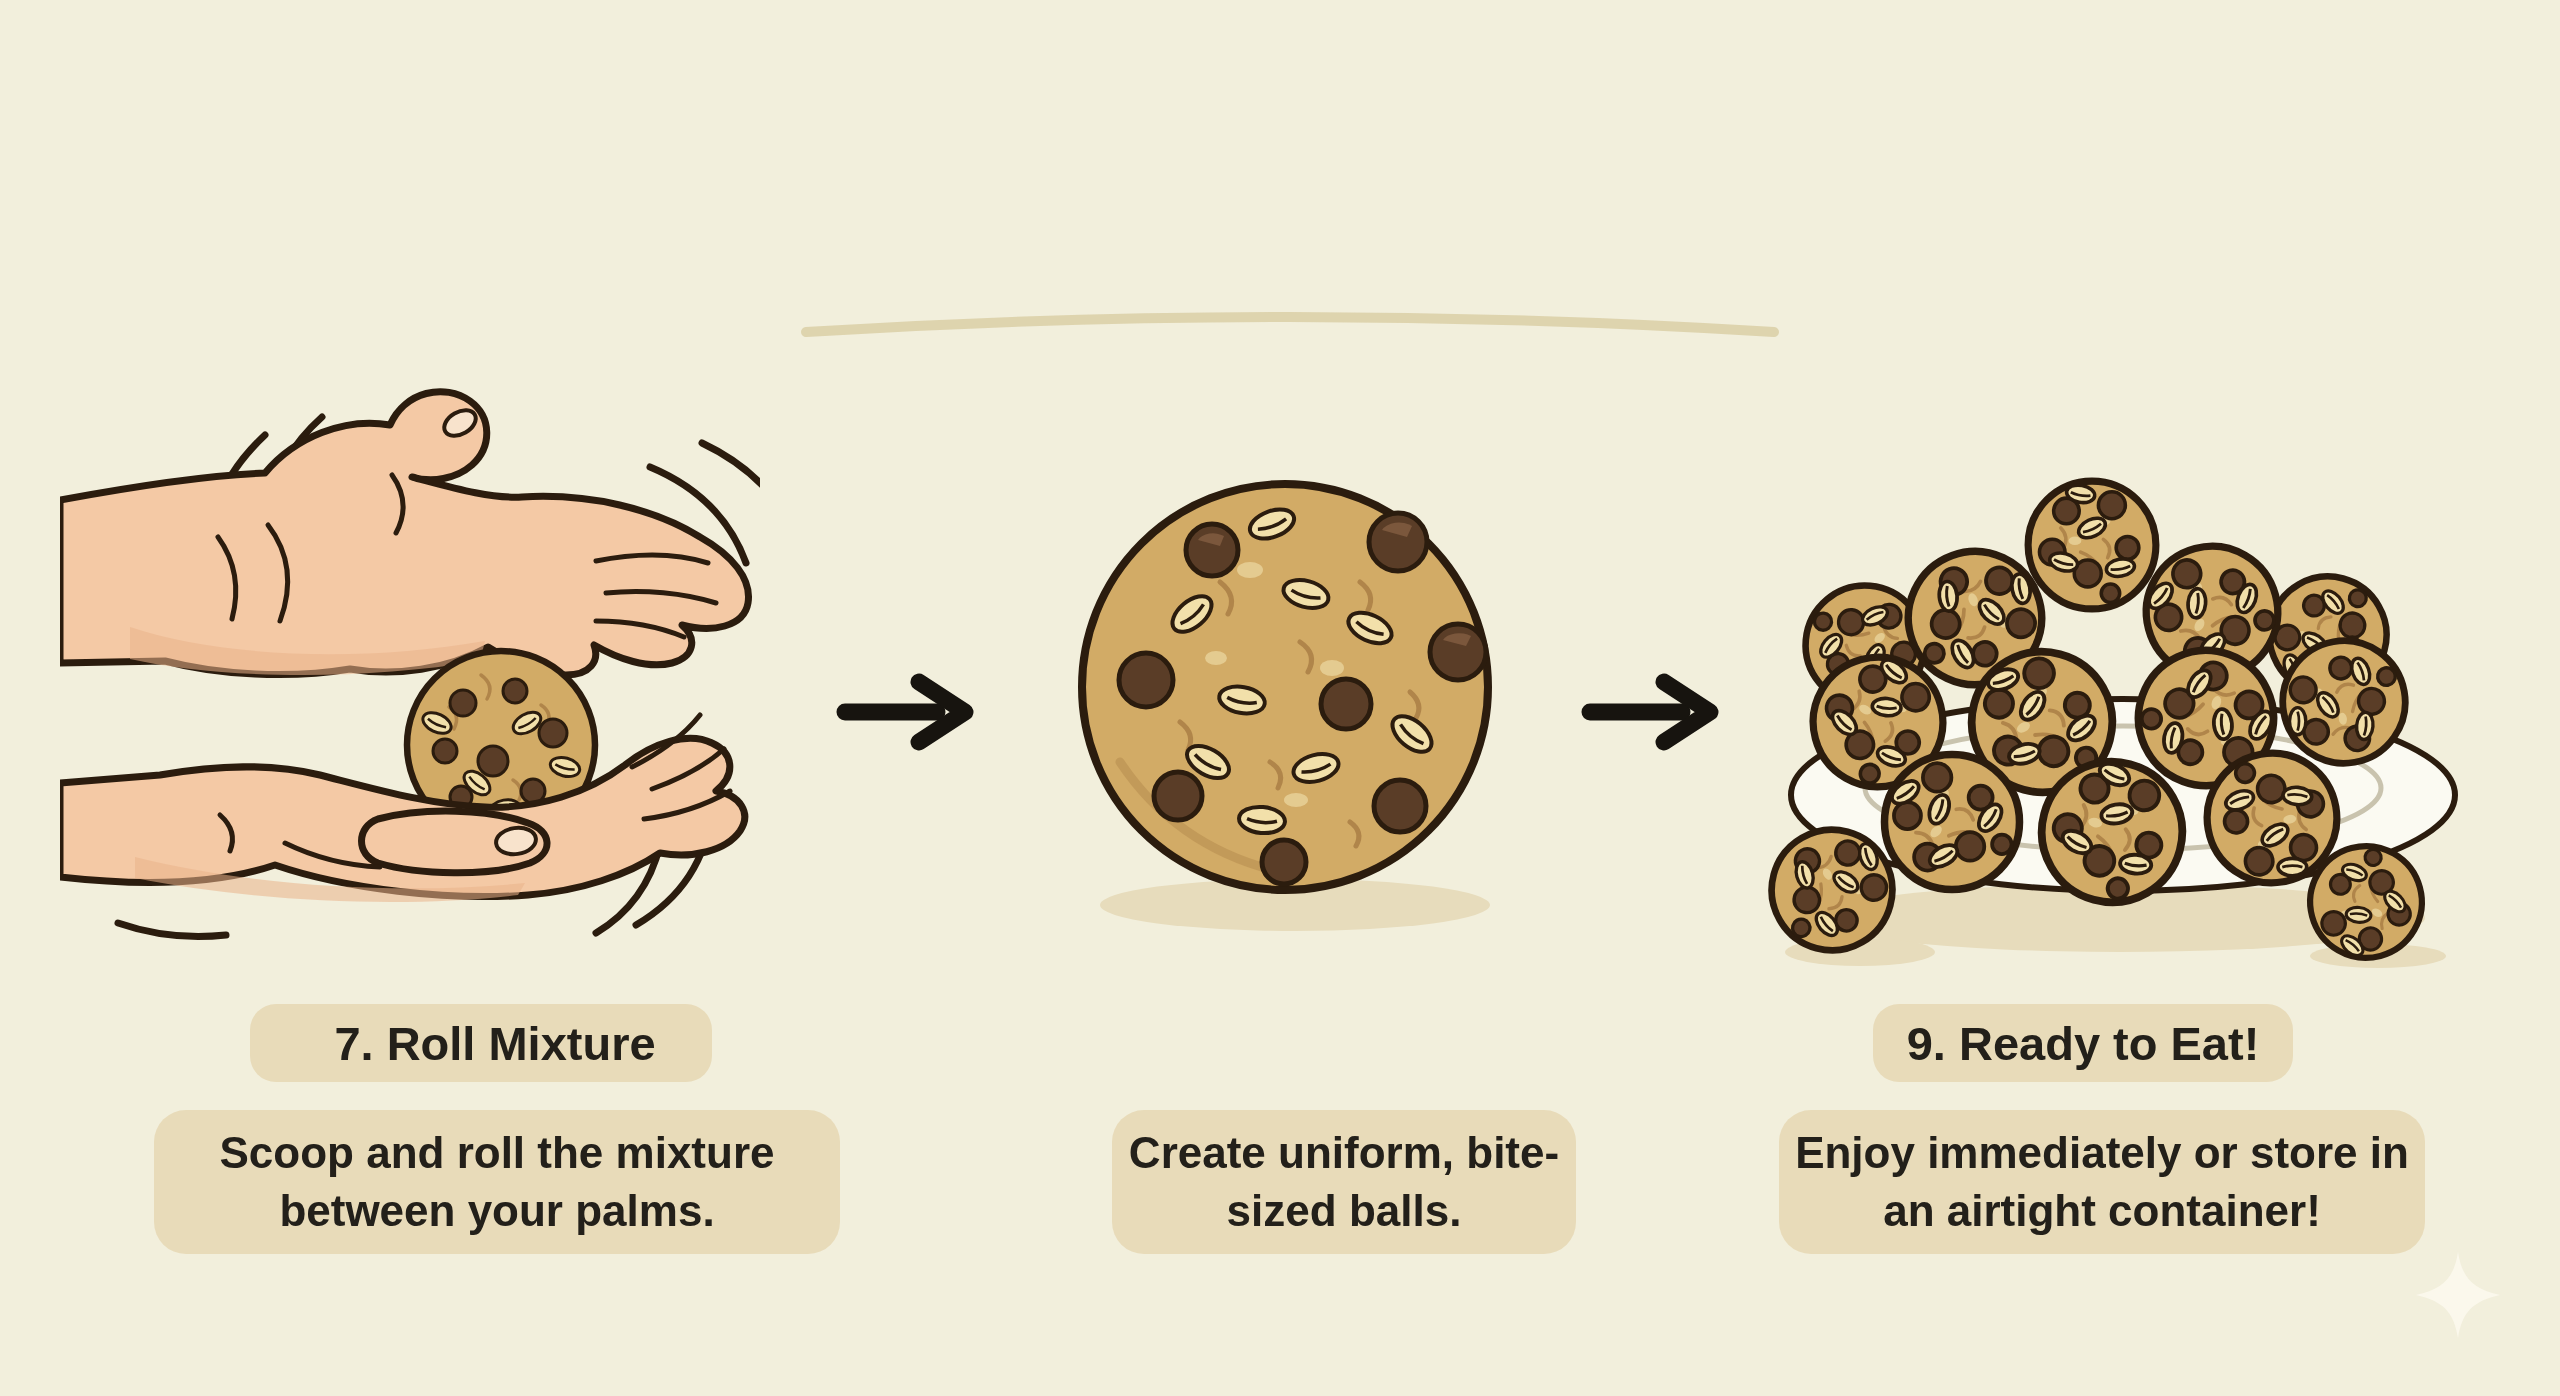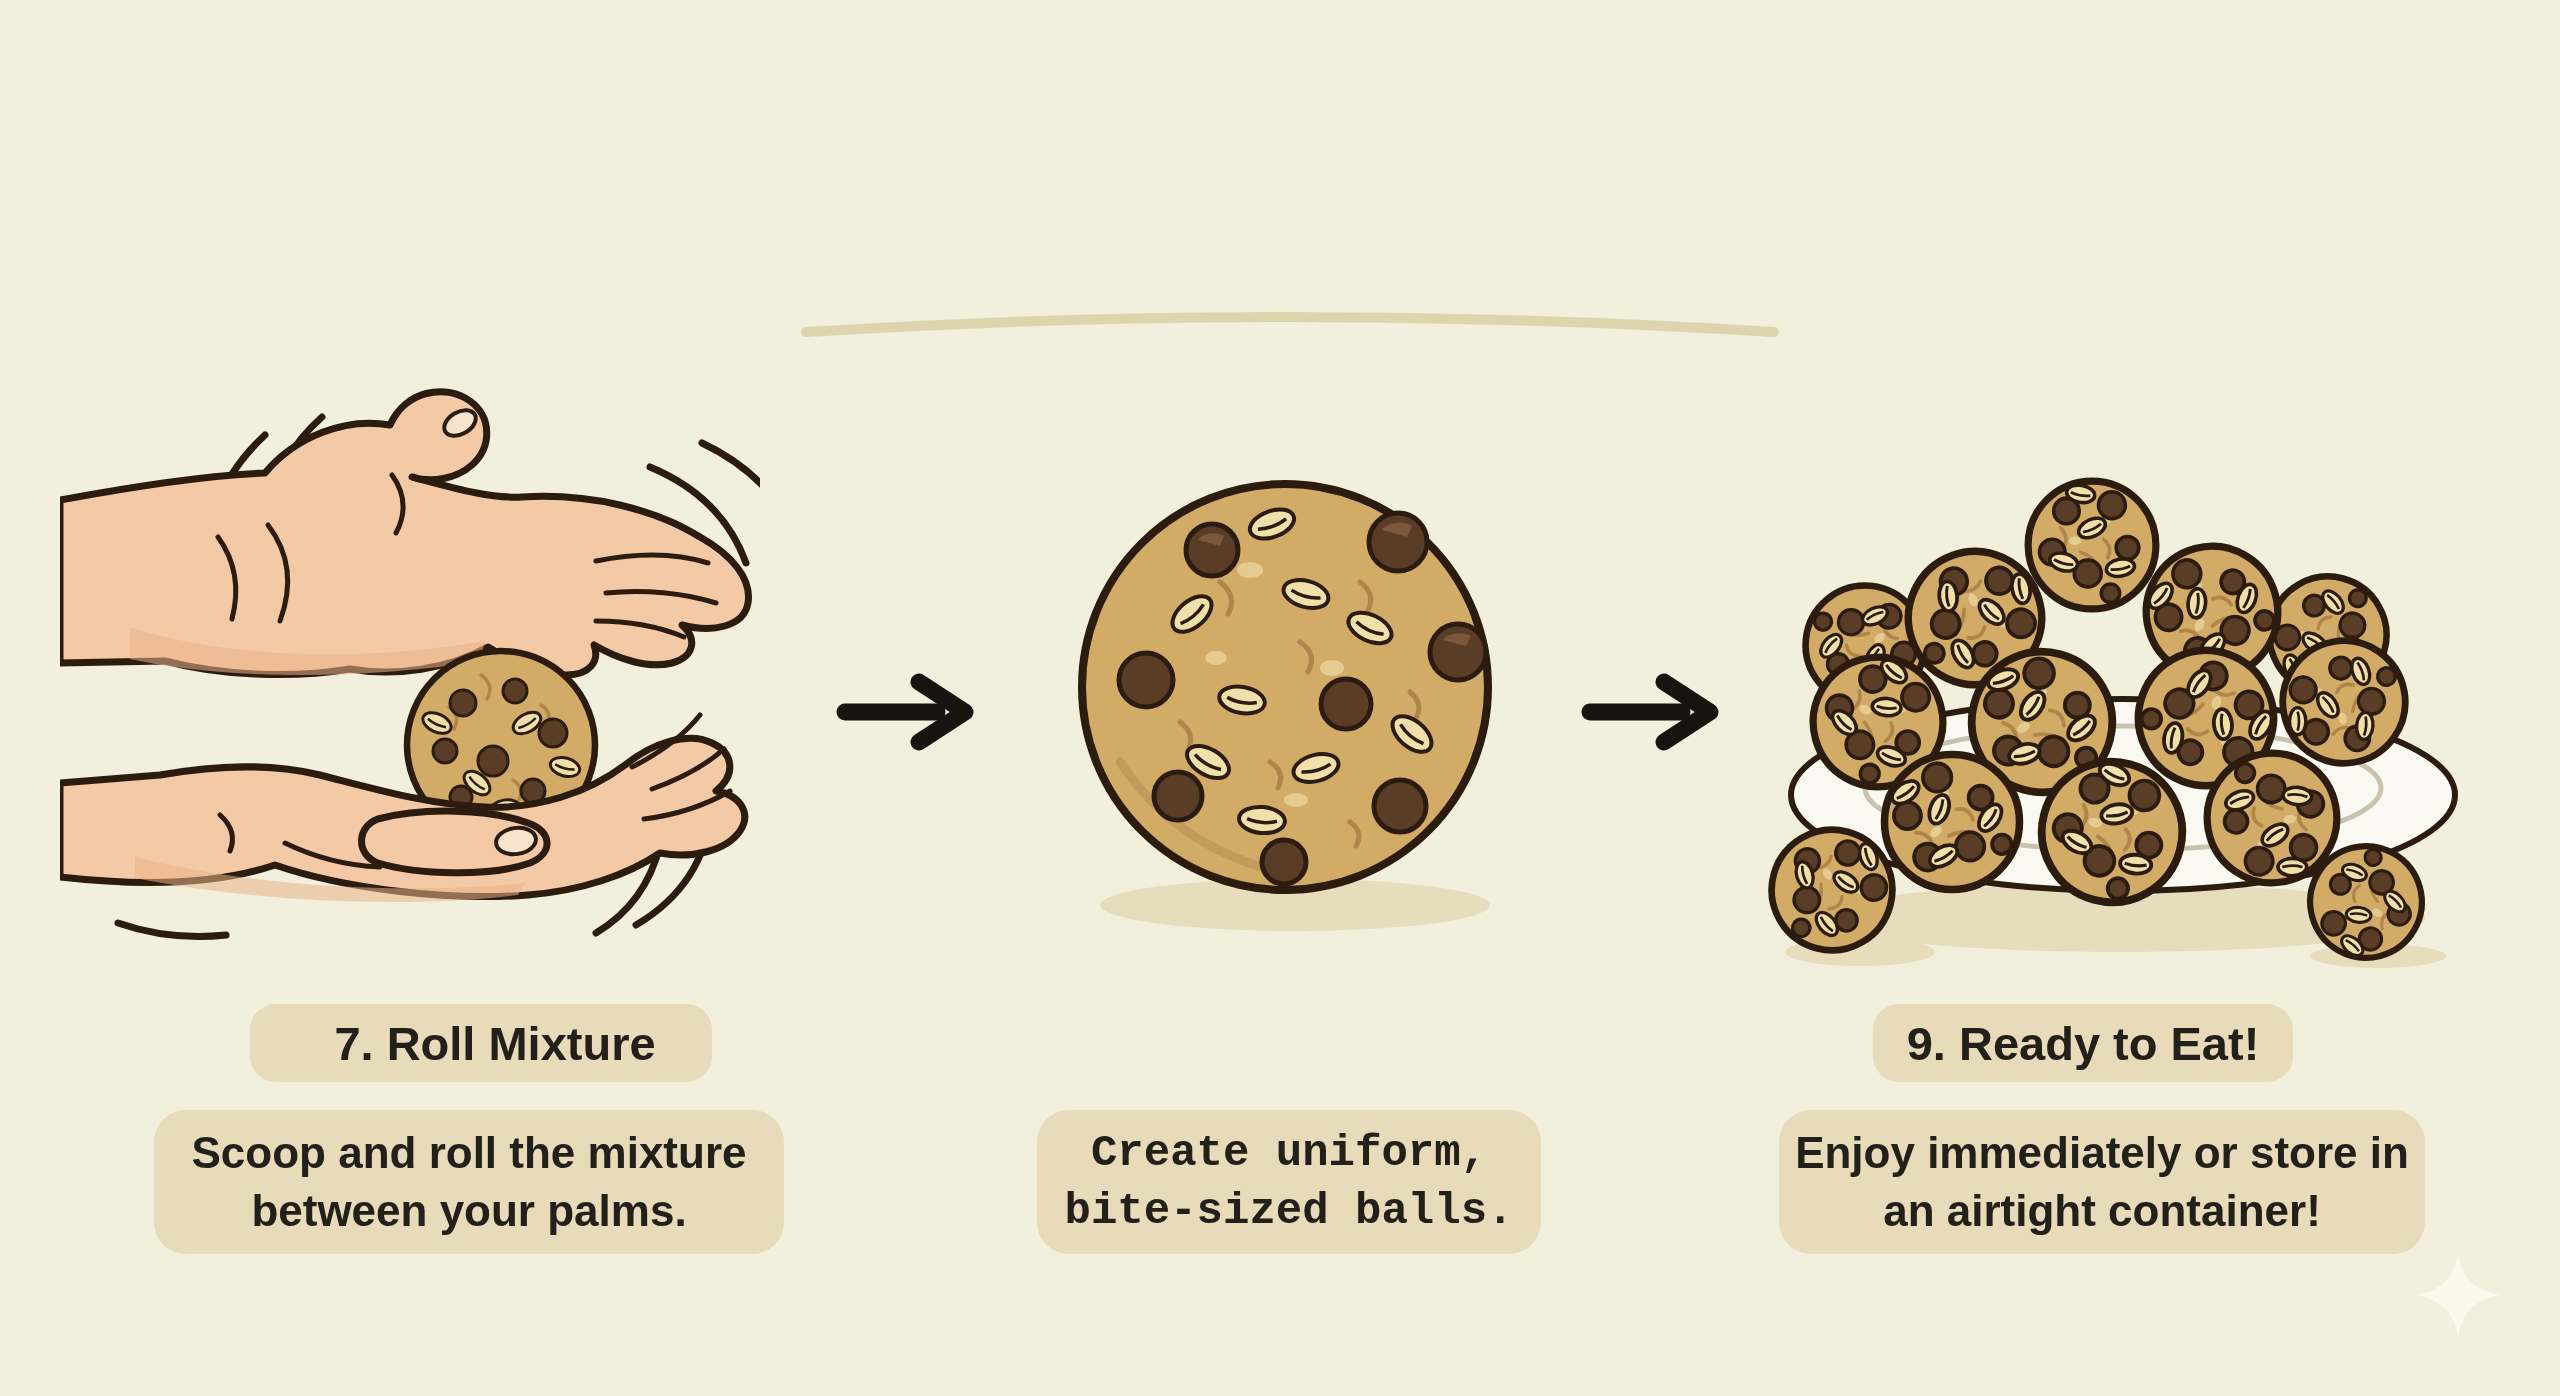--- a/index.html
+++ b/index.html
@@ -24,21 +24,21 @@
   .arrow-svg{position:absolute;top:672px;}
   .arrow-1{left:835px;} .arrow-2{left:1580px;}
   .pill{position:absolute;top:1004px;height:78px;background:var(--panel);border-radius:26px;
         display:flex;align-items:center;justify-content:center;font-weight:bold;font-size:47px;
         color:var(--text);}
   .pill-7{left:250px;width:434px;padding-left:28px;} .pill-8{left:1084px;width:394px;} .pill-9{left:1873px;width:420px;}
   .desc{position:absolute;top:1110px;height:144px;background:var(--panel);border-radius:32px;
         display:flex;align-items:center;justify-content:center;text-align:center;
         font-weight:bold;font-size:44px;line-height:1.32;color:var(--text);padding:0 14px;
         box-sizing:border-box;}
-  .desc-7{left:154px;width:630px;} .desc-8{left:1037px;width:504px;font-family:Liberation Mono, monospace;} .desc-9{left:1779px;width:646px;}
+  .desc-7{left:154px;width:686px;} .desc-8{left:1112px;width:464px;} .desc-9{left:1779px;width:646px;}
   .sparkle-svg{position:absolute;left:2416px;top:1252px;}
   
   .ln{stroke:var(--outline);stroke-width:7;fill:none;stroke-linecap:round;}
   .skin{fill:var(--skin);stroke:var(--outline);stroke-width:7;stroke-linejoin:round;}
   .crease{stroke:var(--outline);stroke-width:5;fill:none;stroke-linecap:round;}
   .shade{fill:var(--skin-shadow);opacity:.55;}
   .nailp{fill:var(--nail);stroke:var(--outline);stroke-width:4;}
   .dough{fill:var(--dough);stroke:var(--outline);}
   .chipc{fill:var(--chip);stroke:var(--outline);}
   .chiphi{fill:var(--chip-highlight);stroke:none;}

